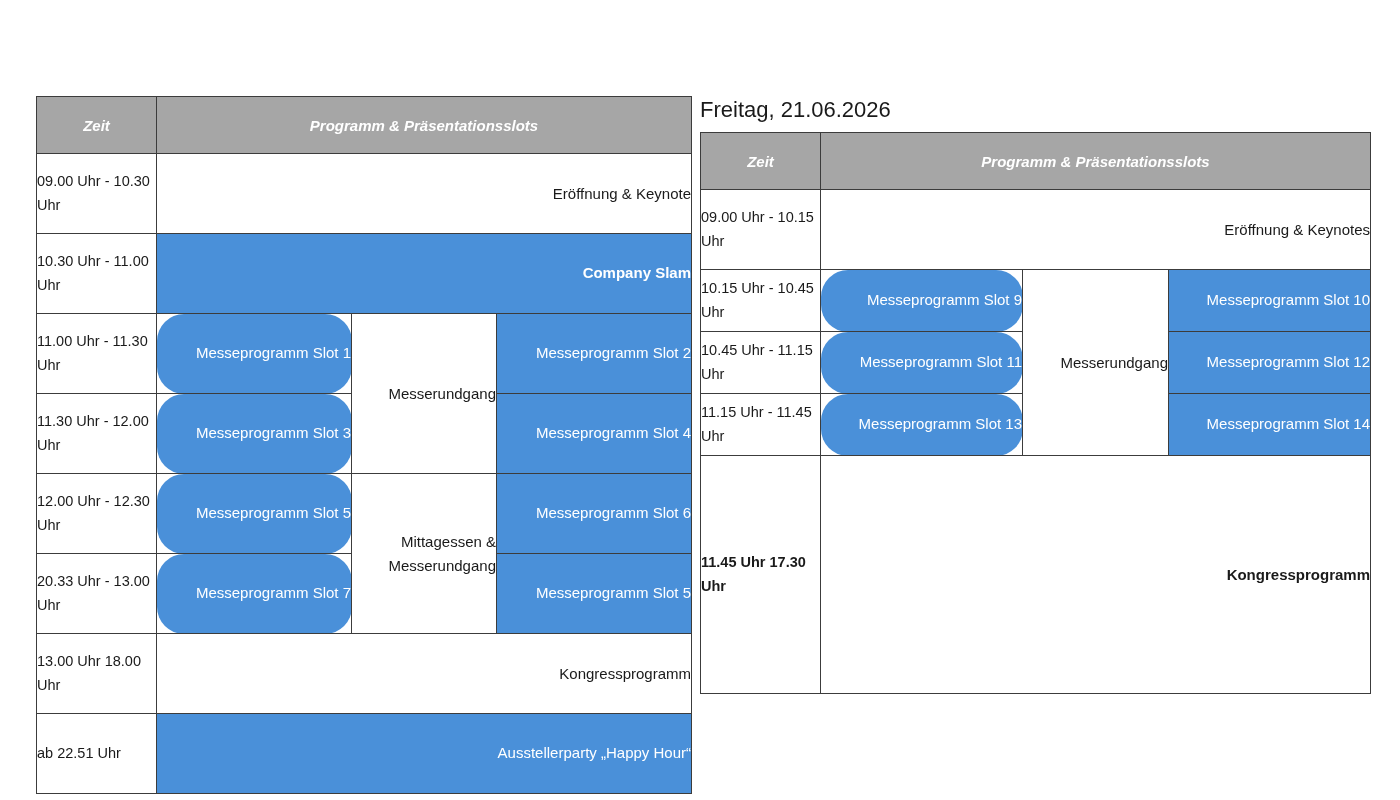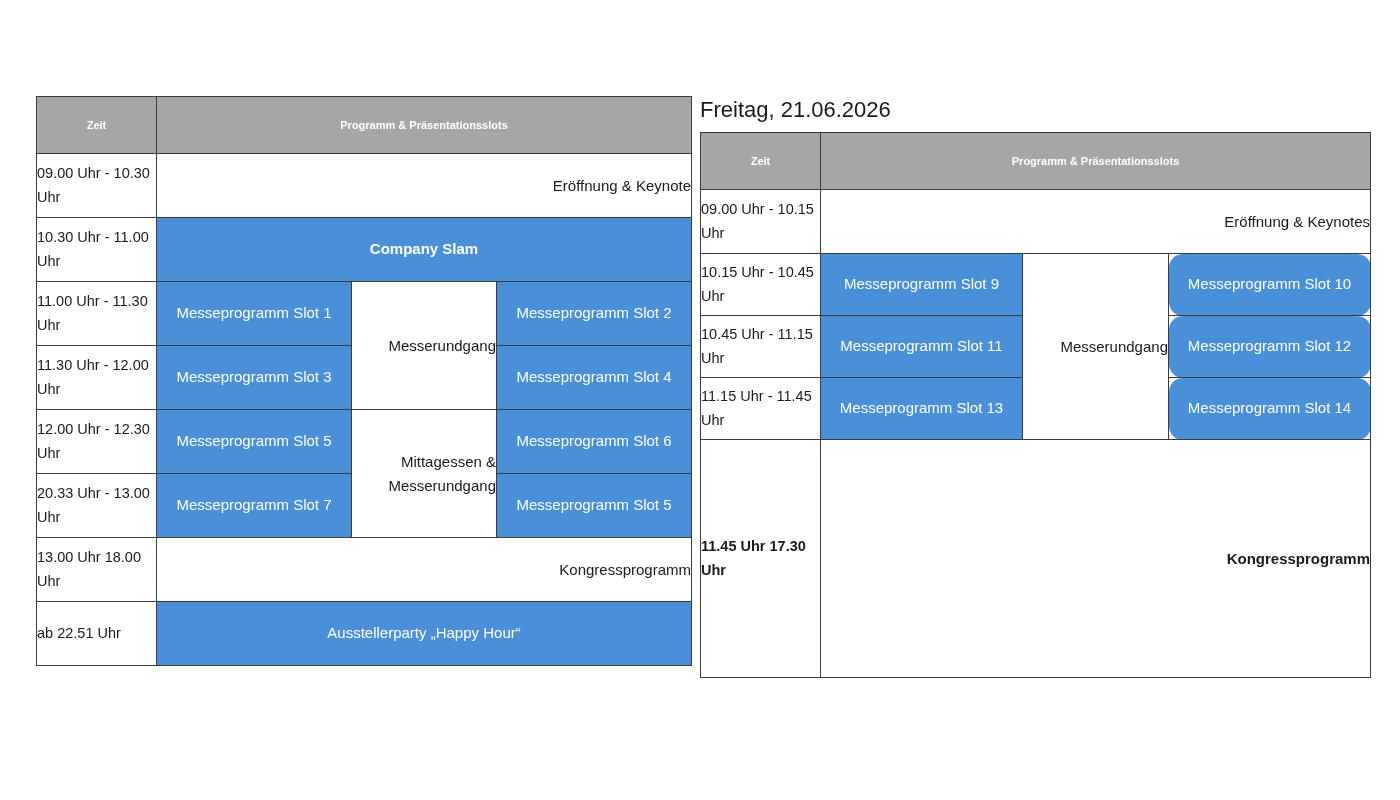--- a/index.html
+++ b/index.html
@@ -43,23 +43,24 @@
   table.schedule td, table.schedule th {
     border: 1px solid #3c3c3c;
     padding: 0;
     vertical-align: middle;
   }
 
   .hdr {
     background: #a6a6a6;
     color: #ffffff;
     font-weight: bold;
-    font-size: 11px;
+    font-size: 15px;
     text-align: center;
     height: 56px;
+    font-style: italic;
   }
   .hdr-time { width: 120px; }
 
   .timecell {
     font-size: 14.5px;
     color: #1a1a1a;
     text-align: left;
     padding: 8px 8px 8px 10px;
     line-height: 1.6;
     background: #ffffff;
@@ -69,38 +70,38 @@
     background: #ffffff;
     text-align: right;
     font-size: 15px;
     color: #1a1a1a;
     padding: 8px 6px;
     line-height: 1.6;
   }
   .cell-blue {
     background: #4a90d9;
     color: #ffffff;
-    text-align: center;
+    text-align: right;
     font-size: 15px;
     padding: 8px 6px;
     line-height: 1.5;
   }
   .cell-blue.bold {
     font-weight: bold;
   }
-  .row-h { height: 64px; }
+  .row-h { height: 80px; }
   .row-h-sm { height: 62px; }
 
-  .slot-left { width: 195px; }
+  .slot-left { width: 195px; border-radius: 27px; }
   .slot-mid { width: 145px; }
   .slot-right { width: 195px; }
 
   .d2 .slot-left { width: 202px; }
   .d2 .slot-mid { width: 146px; }
-  .d2 .slot-right { width: 202px; border-radius: 14px; }
+  .d2 .slot-right { width: 202px; }
 
   .tall { height: 238px; font-weight: bold; }
 </style>
 </head>
 <body>
 
 <div class="page">
 
   <div class="day-block" id="day1">
     <table class="schedule d1">

